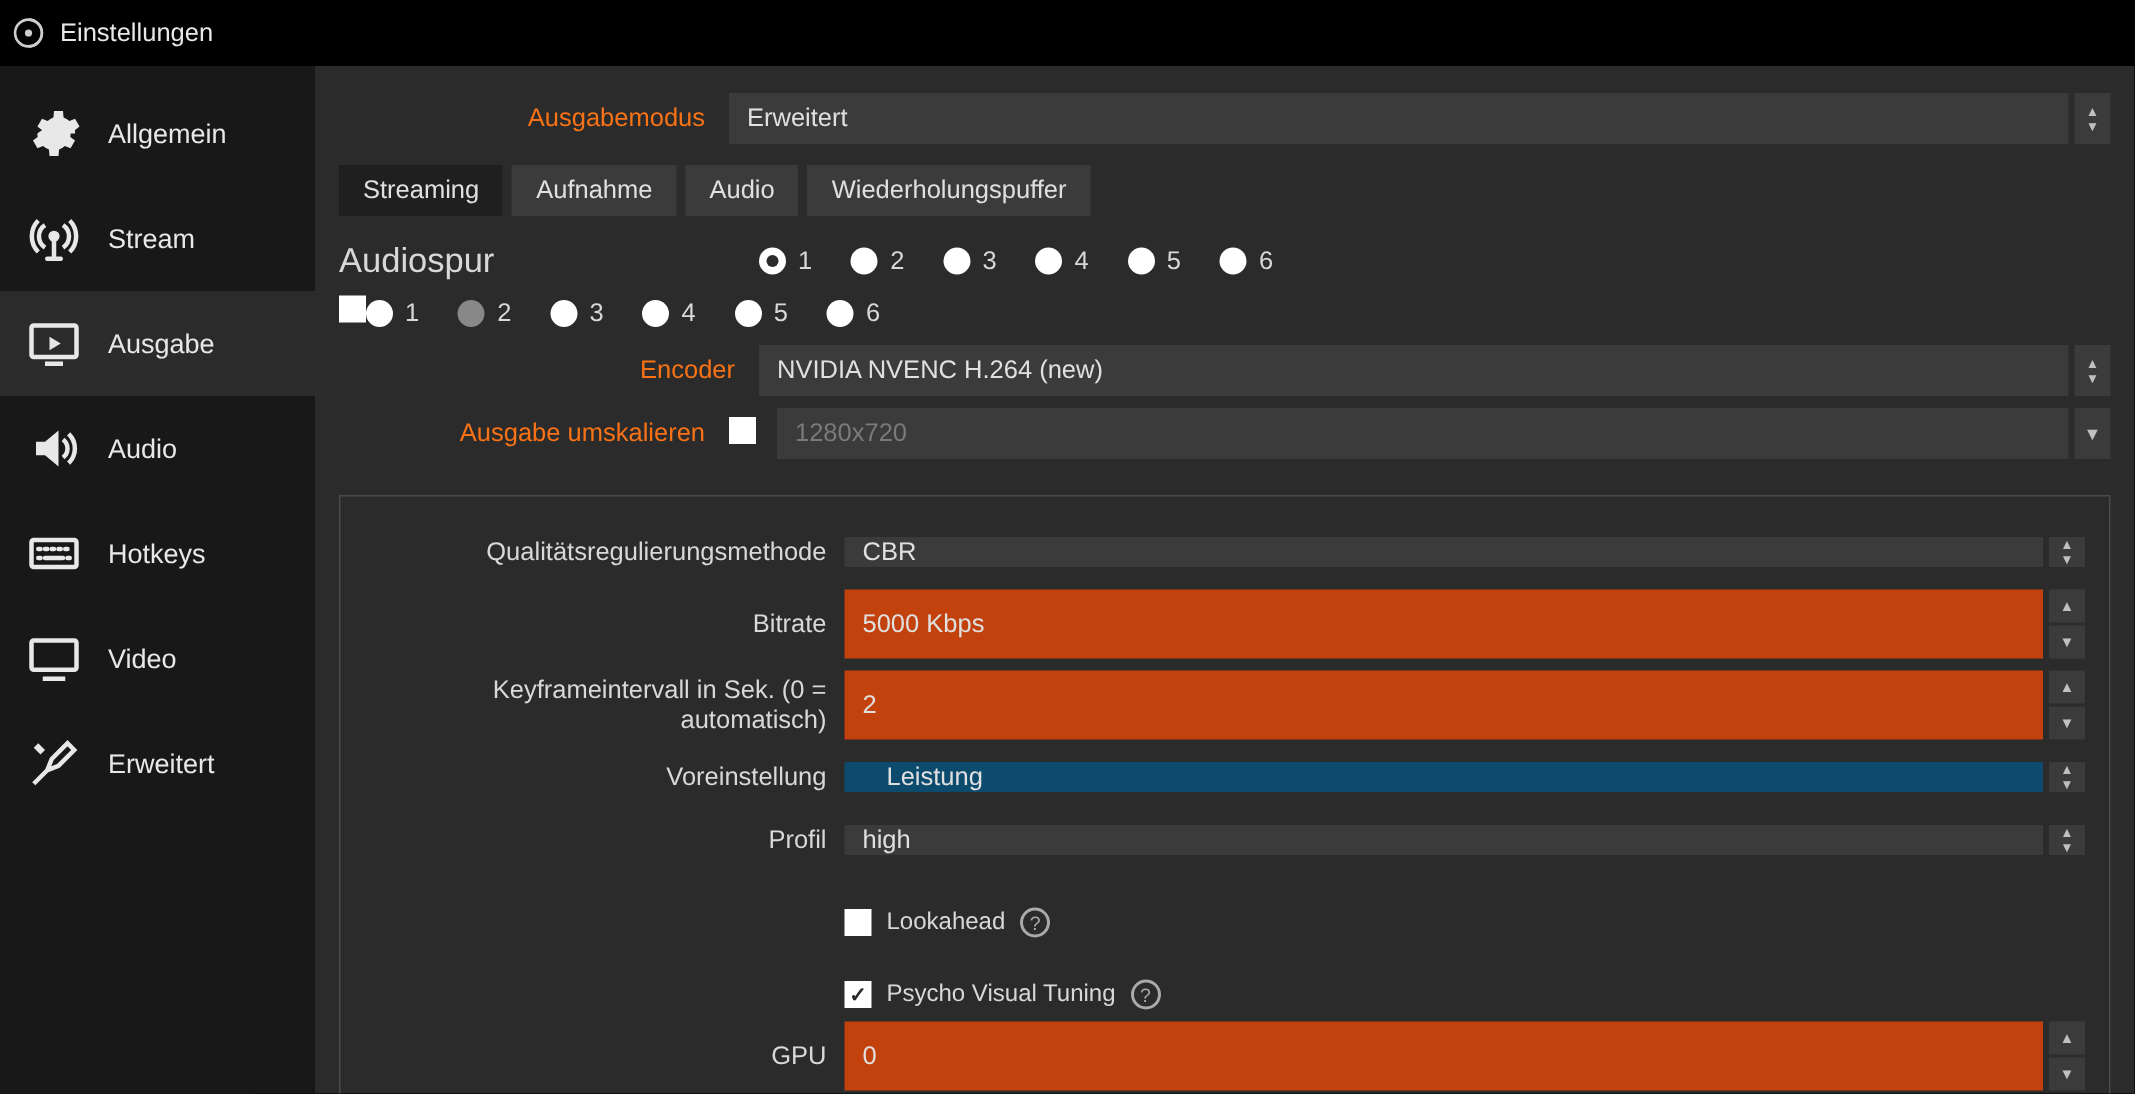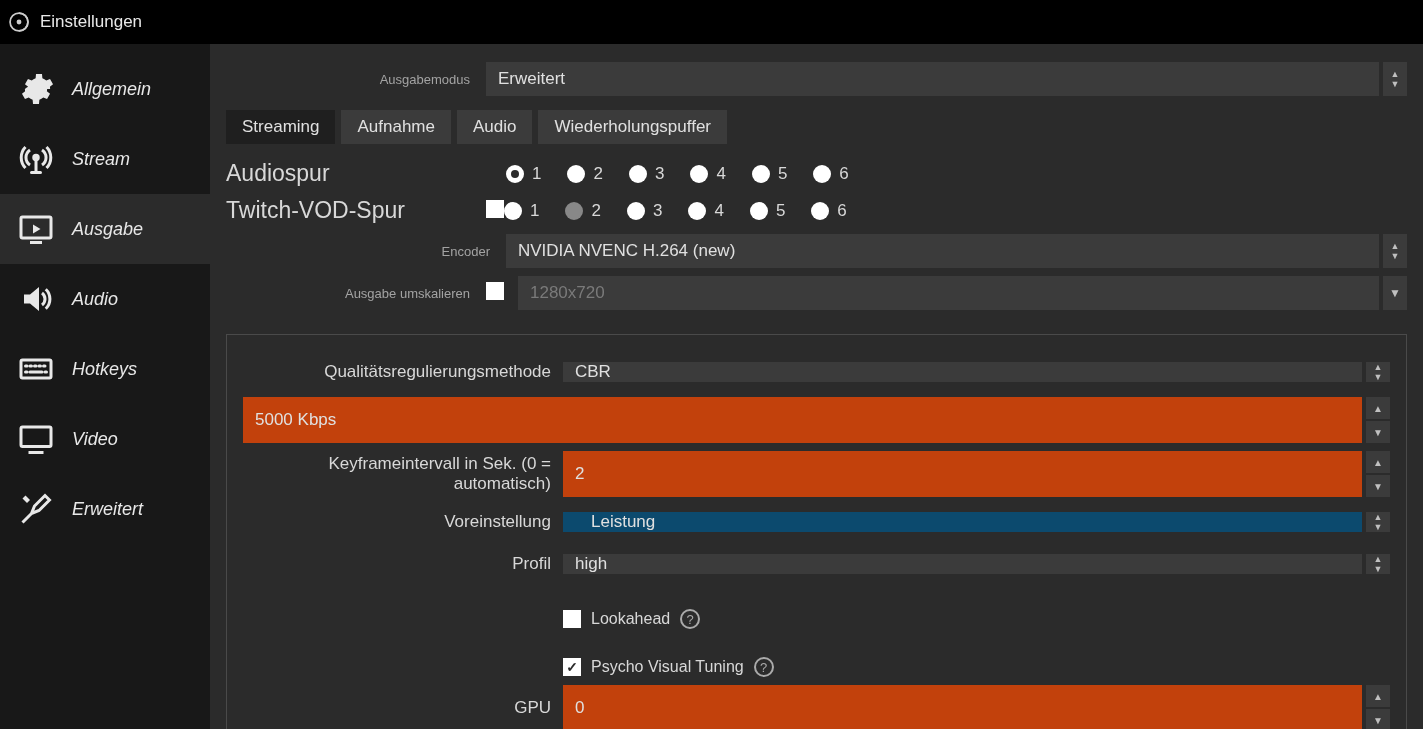--- a/index.html
+++ b/index.html
@@ -4,28 +4,28 @@
 <style>
   * { box-sizing: border-box; margin: 0; padding: 0; }
   html, body { width: 1423px; height: 729px; background: #000; color: #d8d8d8; font-family: "Segoe UI", Arial, sans-serif; font-size: 16px; overflow: hidden; }
   .titlebar { height: 44px; background: #000; display: flex; align-items: center; padding: 0 8px; gap: 10px; }
   .titlebar .logo { width: 22px; height: 22px; }
   .titlebar .title { color: #e8e8e8; font-size: 17px; }
 
   .client { display: flex; height: calc(729px - 44px); }
 
   .sidebar { width: 210px; background: #181818; display: flex; flex-direction: column; padding-top: 10px; }
-  .sidebar-item { display: flex; align-items: center; gap: 16px; height: 70px; padding: 0 16px; color: #e8e8e8; font-size: 18px; cursor: pointer; font-style: italic; }
+  .sidebar-item { display: flex; align-items: center; gap: 16px; height: 70px; padding: 0 16px; color: #e8e8e8; font-size: 18px; cursor: pointer; }
   .sidebar-item.active { background: #2b2b2b; }
   .sidebar-item .icon { width: 40px; height: 40px; display: flex; align-items: center; justify-content: center; color: #e8e8e8; }
 
   .main { flex: 1; background: #2b2b2b; padding: 18px 16px 10px 16px; color: #d8d8d8; }
 
   .row { display: flex; align-items: center; margin-bottom: 8px; }
-  .label-right { width: 260px; text-align: right; padding-right: 16px; font-size: 13px; color: #a3a3a3; }
+  .label-right { width: 260px; text-align: right; padding-right: 16px; font-size: 17px; color: #f97316; }
 
   .select-wrap { flex: 1; display: flex; align-items: stretch; height: 34px; }
   .select-body { flex: 1; background: #3b3b3b; display: flex; align-items: center; padding: 0 12px; font-size: 17px; color: #e0e0e0; }
   .select-body.disabled { color: #7a7a7a; }
   .select-stepper { width: 24px; background: #3b3b3b; margin-left: 4px; display: flex; flex-direction: column; align-items: center; justify-content: center; gap: 2px; }
   .select-stepper .arrow { font-size: 9px; color: #c0c0c0; line-height: 8px; }
   .select-dropdown-btn { width: 24px; background: #3b3b3b; margin-left: 4px; display: flex; align-items: center; justify-content: center; }
   .select-dropdown-btn .chev { font-size: 12px; color: #c0c0c0; }
 
   .tabs { display: flex; gap: 6px; margin: 14px 0 16px 0; }
@@ -193,21 +193,20 @@
             <span class="radio-num">5</span>
           </div>
         <div class="radio-item">
             <span class="radio-outer"></span>
             <span class="radio-num">6</span>
           </div>
       </div>
     </div>
 
     <div class="twitchvod-line">
-      <div class="rlabel" style="width:260px;">Twitch-VOD-Spur</div>
       <div class="cbwrap"><span class="checkbox"></span></div>
       <div class="radio-group">
         <div class="radio-item">
             <span class="radio-outer"></span>
             <span class="radio-num">1</span>
           </div>
         <div class="radio-item">
             <span class="radio-outer dimmed"></span>
             <span class="radio-num">2</span>
           </div>
@@ -259,20 +258,21 @@
         <div class="enc-control">
           <div class="select-body" style="background:#3b3b3b;">CBR</div>
           <div class="select-stepper">
               <span class="arrow">▲</span>
               <span class="arrow">▼</span>
             </div>
         </div>
       </div>
 
       <div class="enc-row">
+        <div class="enc-label">Bitrate</div>
         <div class="enc-control">
           <div class="spin-body">5000 Kbps</div>
           <div class="spinner-buttons">
             <div class="btn">▲</div>
             <div class="btn">▼</div>
           </div>
         </div>
       </div>
 
       <div class="enc-row">

